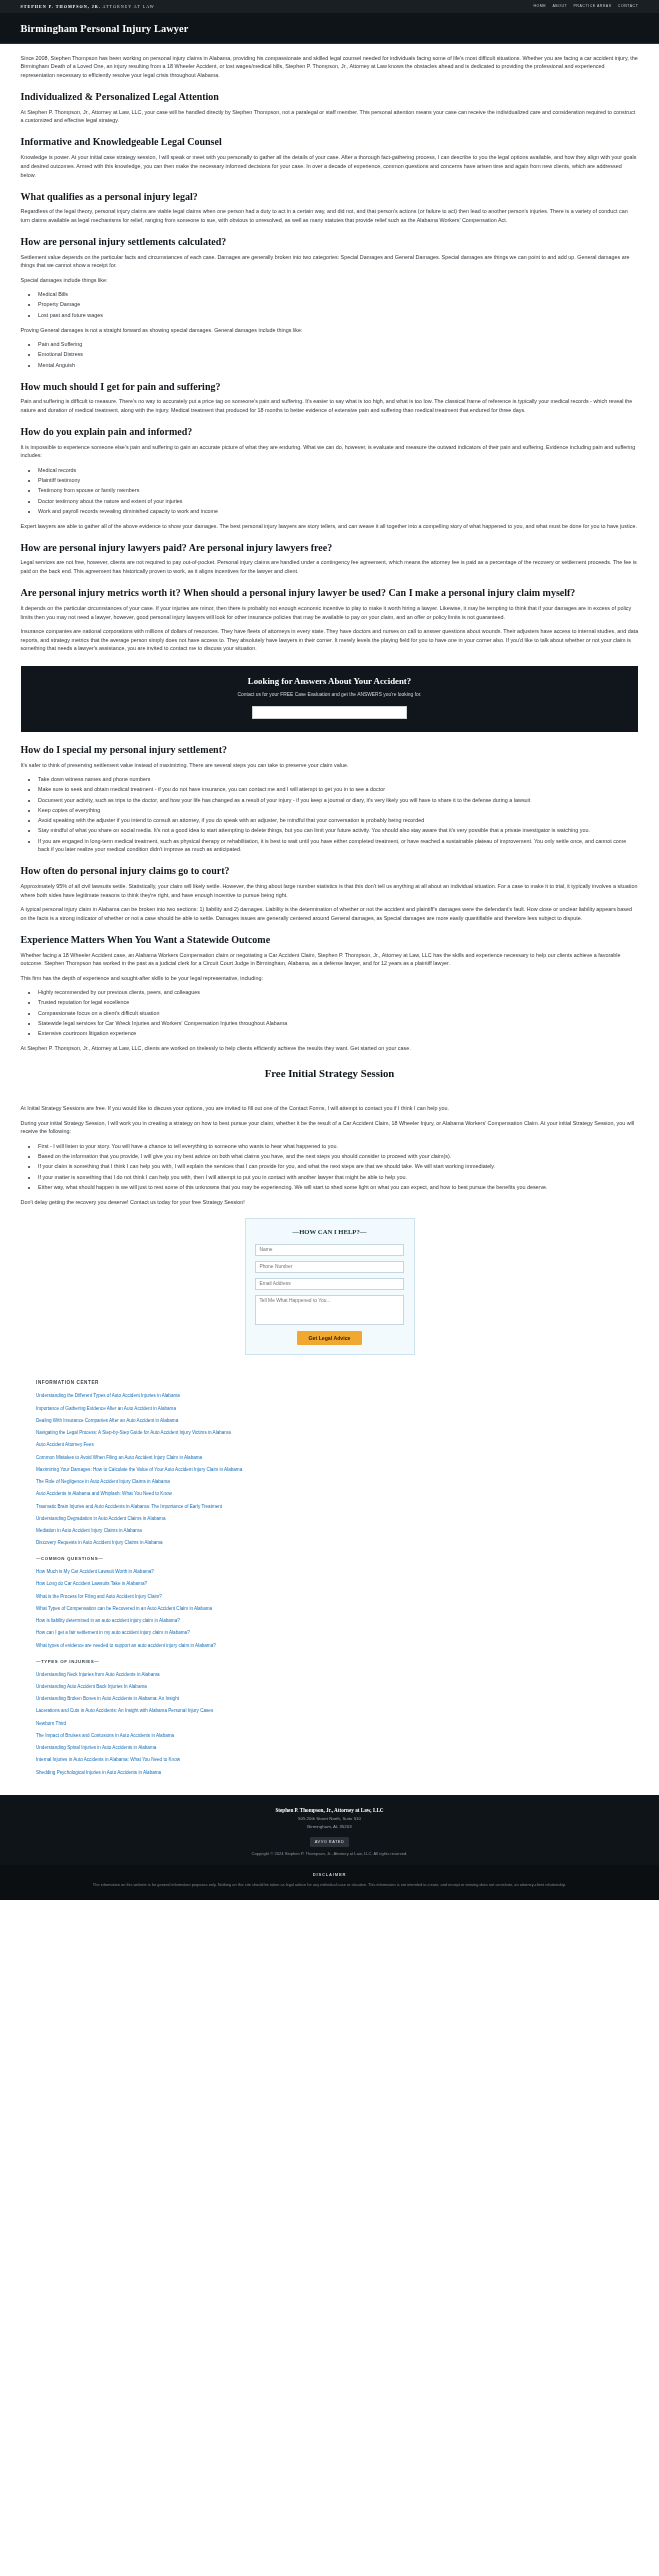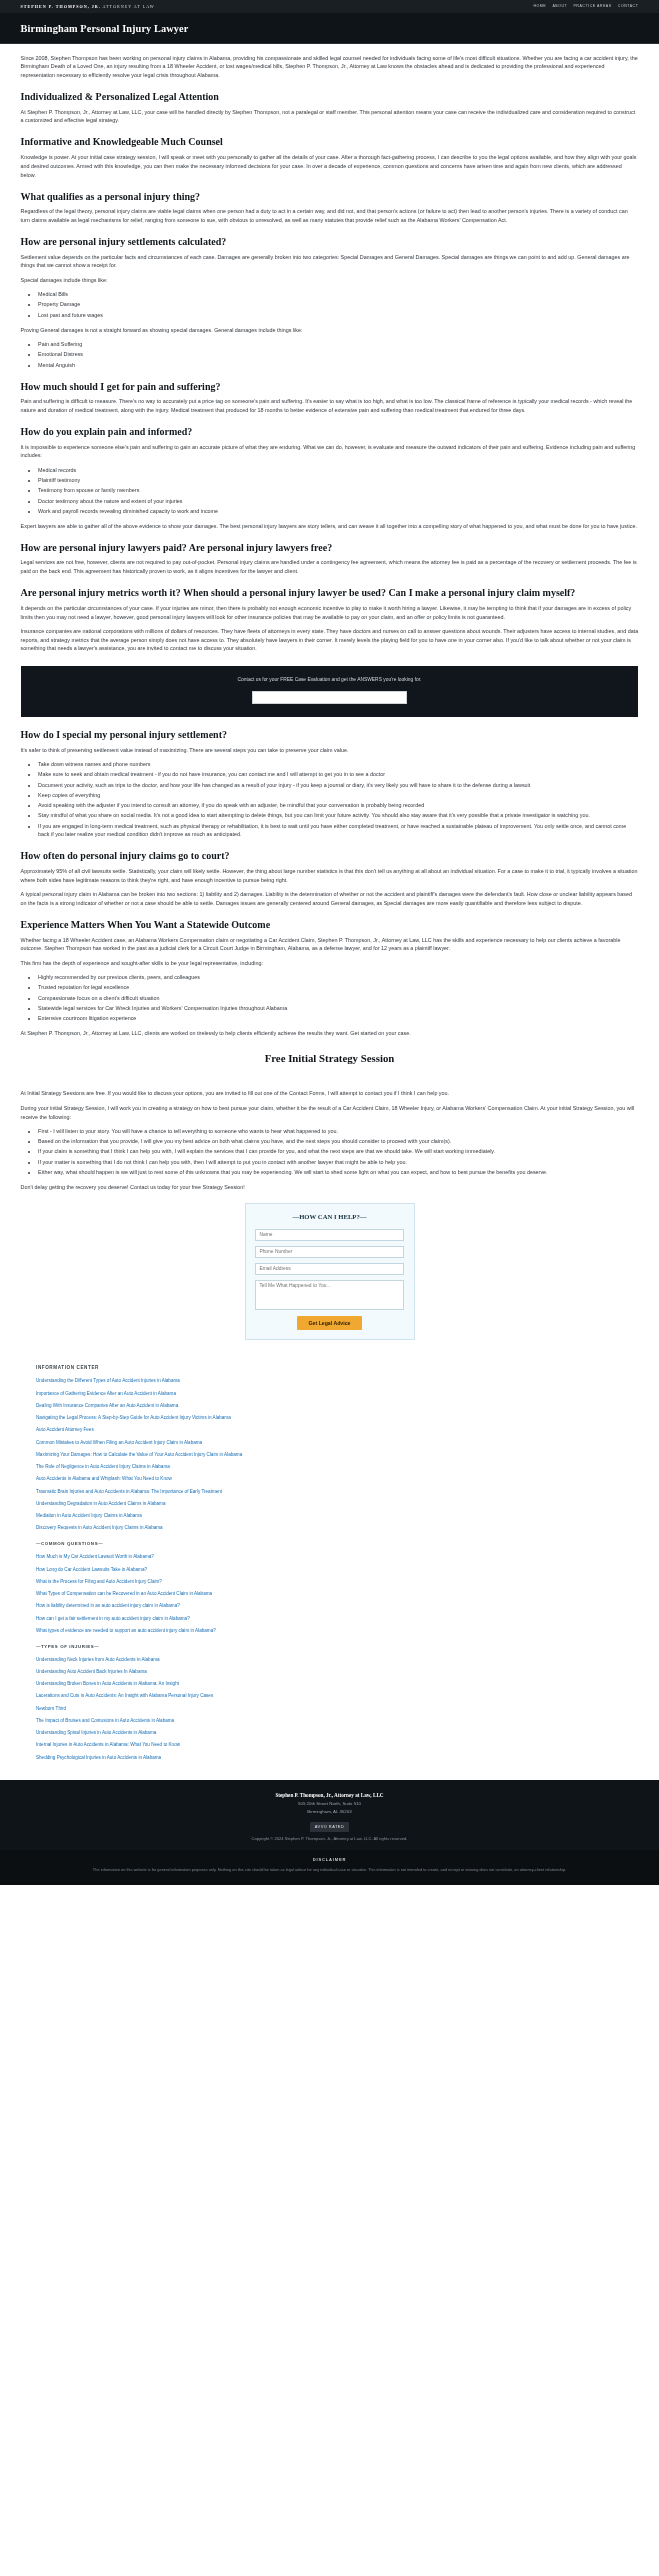--- a/index.html
+++ b/index.html
@@ -284,24 +284,24 @@
     <h1>Birmingham Personal Injury Lawyer</h1>
   </div>
 
   <div class="content">
 
     <p>Since 2008, Stephen Thompson has been working on personal injury claims in Alabama, providing his compassionate and skilled legal counsel needed for individuals facing some of life's most difficult situations. Whether you are facing a car accident injury, the Birmingham Death of a Loved One, an injury resulting from a 18 Wheeler Accident, or lost wages/medical bills, Stephen P. Thompson, Jr., Attorney at Law knows the obstacles ahead and is dedicated to providing the professional and experienced representation necessary to efficiently resolve your legal crisis throughout Alabama.</p>
 
     <h2>Individualized &amp; Personalized Legal Attention</h2>
     <p>At Stephen P. Thompson, Jr., Attorney at Law, LLC, your case will be handled directly by Stephen Thompson, not a paralegal or staff member. This personal attention means your case can receive the individualized care and consideration required to construct a customized and effective legal strategy.</p>
 
-    <h2>Informative and Knowledgeable Much Counsel</h2>
+    <h2>Informative and Knowledgeable Legal Counsel</h2>
     <p>Knowledge is power. At your initial case strategy session, I will speak or meet with you personally to gather all the details of your case. After a thorough fact-gathering process, I can describe to you the legal options available, and how they align with your goals and desired outcomes. Armed with this knowledge, you can then make the necessary informed decisions for your case. In over a decade of experience, common questions and concerns have arisen time and again from new clients, which are addressed below.</p>
 
-    <h2>What qualifies as a personal injury thing?</h2>
+    <h2>What qualifies as a personal injury legal?</h2>
     <p>Regardless of the legal theory, personal injury claims are viable legal claims when one person had a duty to act in a certain way, and did not, and that person's actions (or failure to act) then lead to another person's injuries. There is a variety of conduct can turn claims available as legal mechanisms for relief, ranging from someone to sue, with obvious to unresolved, as well as many statutes that provide relief such as the Alabama Workers' Compensation Act.</p>
 
     <h2>How are personal injury settlements calculated?</h2>
     <p>Settlement value depends on the particular facts and circumstances of each case. Damages are generally broken into two categories: Special Damages and General Damages. Special damages are things we can point to and add up. General damages are things that we cannot show a receipt for.</p>
     <p>Special damages include things like:</p>
     <ul>
       <li>Medical Bills</li>
       <li>Property Damage</li>
       <li>Lost past and future wages</li>
     </ul>
@@ -327,20 +327,21 @@
     <p>Expert lawyers are able to gather all of the above evidence to show your damages. The best personal injury lawyers are story tellers, and can weave it all together into a compelling story of what happened to you, and what must be done for you to have justice.</p>
 
     <h2>How are personal injury lawyers paid? Are personal injury lawyers free?</h2>
     <p>Legal services are not free, however, clients are not required to pay out-of-pocket. Personal injury claims are handled under a contingency fee agreement, which means the attorney fee is paid as a percentage of the recovery or settlement proceeds. The fee is paid on the back end. This agreement has historically proven to work, as it aligns incentives for the lawyer and client.</p>
 
     <h2>Are personal injury metrics worth it? When should a personal injury lawyer be used? Can I make a personal injury claim myself?</h2>
     <p>It depends on the particular circumstances of your case. If your injuries are minor, then there is probably not enough economic incentive to play to make it worth hiring a lawyer. Likewise, it may be tempting to think that if your damages are in excess of policy limits then you may not need a lawyer, however, good personal injury lawyers will look for other insurance policies that may be available to pay on your claim, and an offer or policy limits is not guaranteed.</p>
     <p>Insurance companies are national corporations with millions of dollars of resources. They have fleets of attorneys in every state. They have doctors and nurses on call to answer questions about wounds. Their adjusters have access to internal studies, and data reports, and strategy metrics that the average person simply does not have access to. They absolutely have lawyers in their corner. It merely levels the playing field for you to have one in your corner also. If you'd like to talk about whether or not your claim is something that needs a lawyer's assistance, you are invited to contact me to discuss your situation.</p>
 
     <div class="cta">
+      <h2>Looking for Answers About Your Accident?</h2>
       <p>Contact us for your FREE Case Evaluation and get the ANSWERS you're looking for.</p>
       <div class="ctaform">
         <input type="text" placeholder="" style="">
       </div>
     </div>
 
     <h2>How do I special my personal injury settlement?</h2>
     <p>It's safer to think of preserving settlement value instead of maximizing. There are several steps you can take to preserve your claim value.</p>
     <ul>
       <li>Take down witness names and phone numbers</li>

